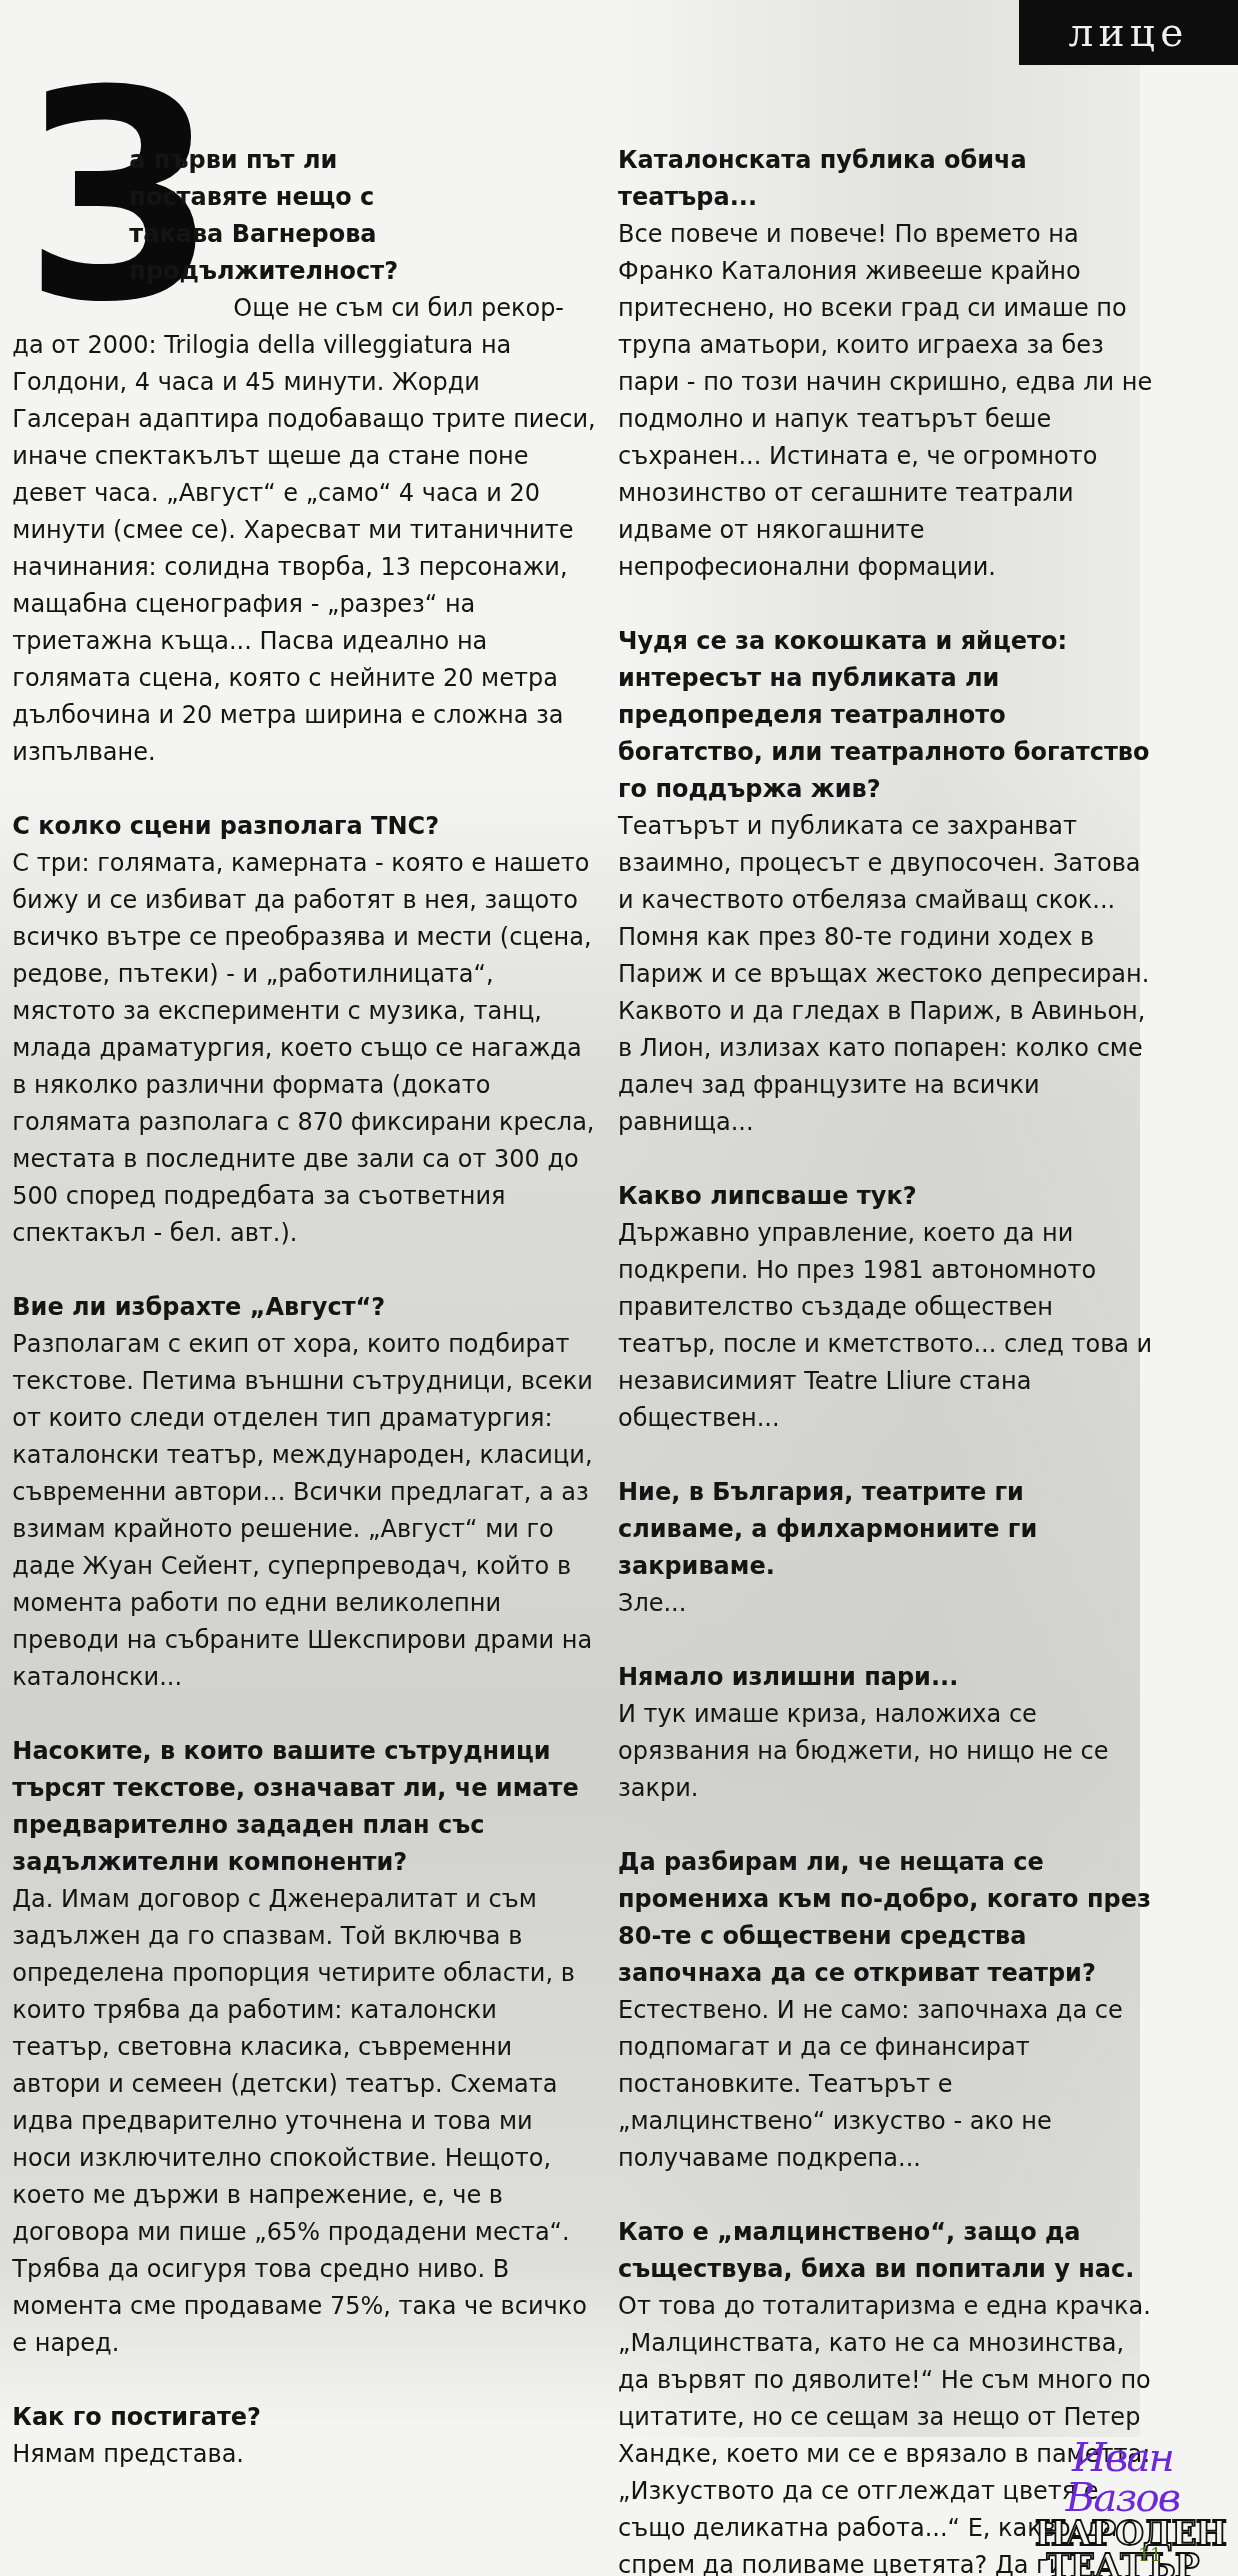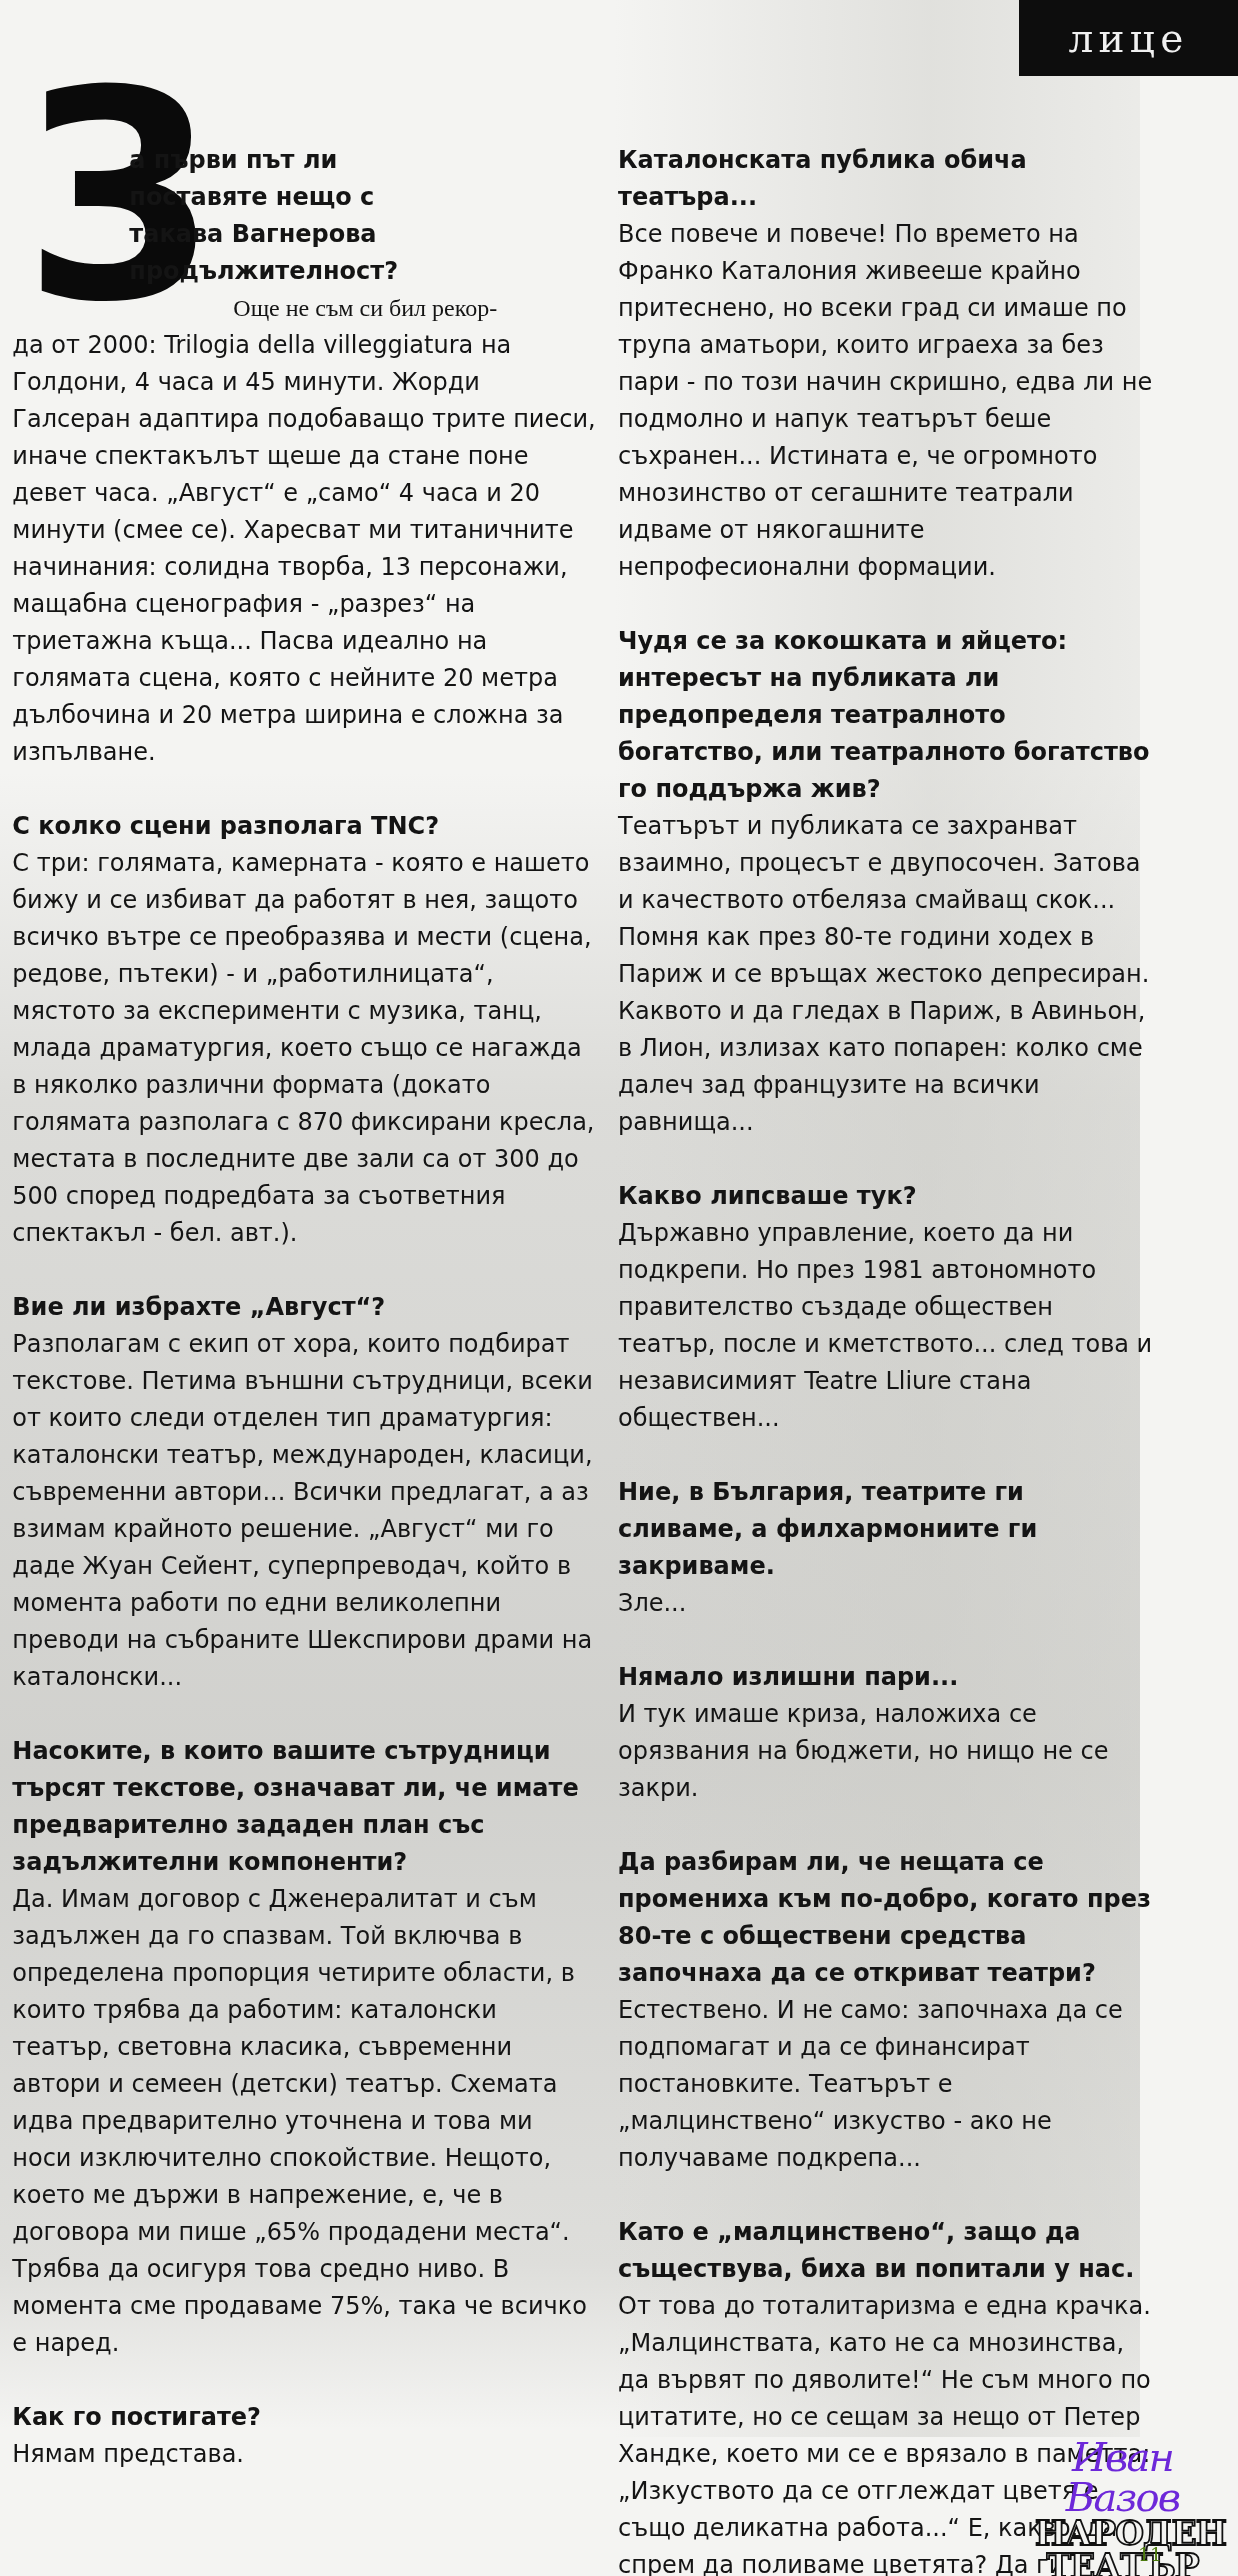--- a/index.html
+++ b/index.html
@@ -11,39 +11,39 @@
   }
   .shade {
     position: absolute; left: 0; top: 772px; width: 1140px; height: 1657px;
     background: linear-gradient(180deg, rgba(200,200,196,0) 0%, rgba(200,200,196,0.55) 20%, rgba(190,190,186,0.65) 60%, rgba(200,200,196,0.5) 90%, rgba(200,200,196,0) 100%);
   }
   .shade-right {
     position: absolute; left: 614px; top: 0; width: 526px; height: 2437px;
     background: linear-gradient(90deg, rgba(210,210,206,0) 0%, rgba(205,205,200,0.5) 60%, rgba(215,215,210,0.3) 100%);
   }
   .section-tag {
-    position: absolute; right: 0; top: 0; width: 219px; height: 76px;
+    position: absolute; right: 0; top: 0; width: 219px; height: 65px;
     background: #0d0d0d; color: #f0f0f0;
     font-family: "DejaVu Serif", serif; font-size: 39px; letter-spacing: 5.3px;
     display: flex; align-items: center; justify-content: center;
   }
   .dropcap {
     position: absolute; left: 16px; top: 53px;
     font-family: "DejaVu Sans", sans-serif; font-weight: bold;
     font-size: 289px; line-height: 289px; color: #0a0a0a;
     transform: scaleX(0.92);
   }
   .col { position: absolute; font-size: 24px; line-height: 37px; }
   .col-left { left: 12.3px; top: 142px; width: 587px; }
   .col-right { left: 618px; top: 142px; width: 535px; }
   .q { font-weight: bold; margin: 0; }
   .a { margin: 0; }
   .block { margin-bottom: 37px; }
   .intro-q { margin-left: 117px; }
-  .intro-a-first { margin-left: 221px; font-family: Liberation Serif, serif; }
+  .intro-a-first { margin-left: 221px; }
   .logo {
     position: absolute; left: 1035px; top: 2437px; width: 175px; text-align: center;
   }
   .logo-script {
     font-family: "DejaVu Serif", serif; font-style: italic; font-size: 40px;
     color: #6d28d9; line-height: 40px; letter-spacing: -1.8px;
   }
   .logo-line {
     font-family: "DejaVu Serif", serif; font-weight: bold; font-size: 33px;
     line-height: 33px; color: #f4f4f2;

